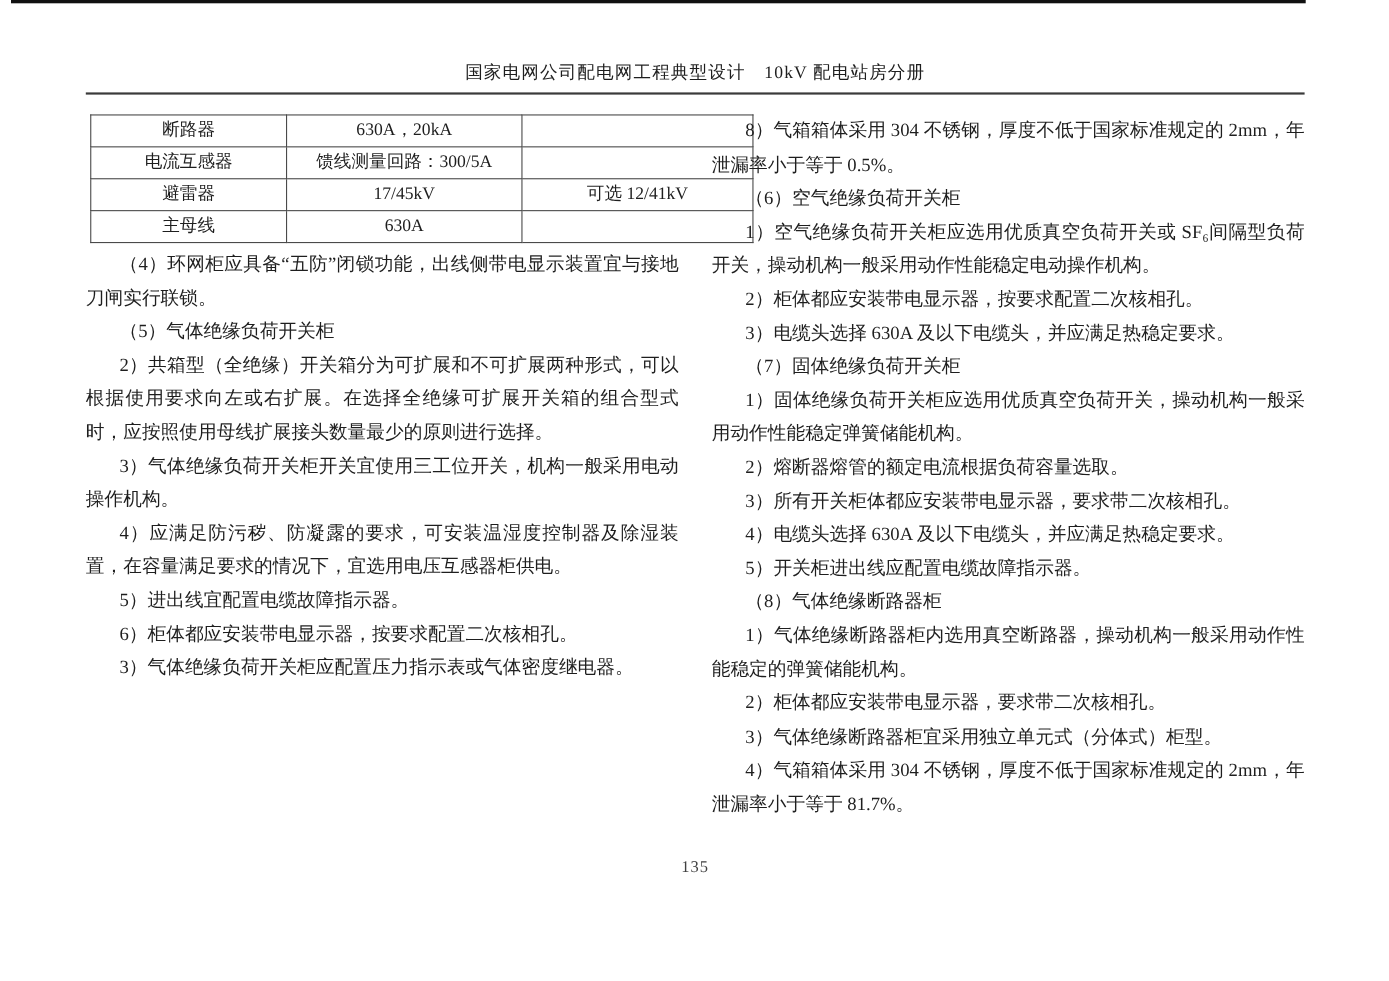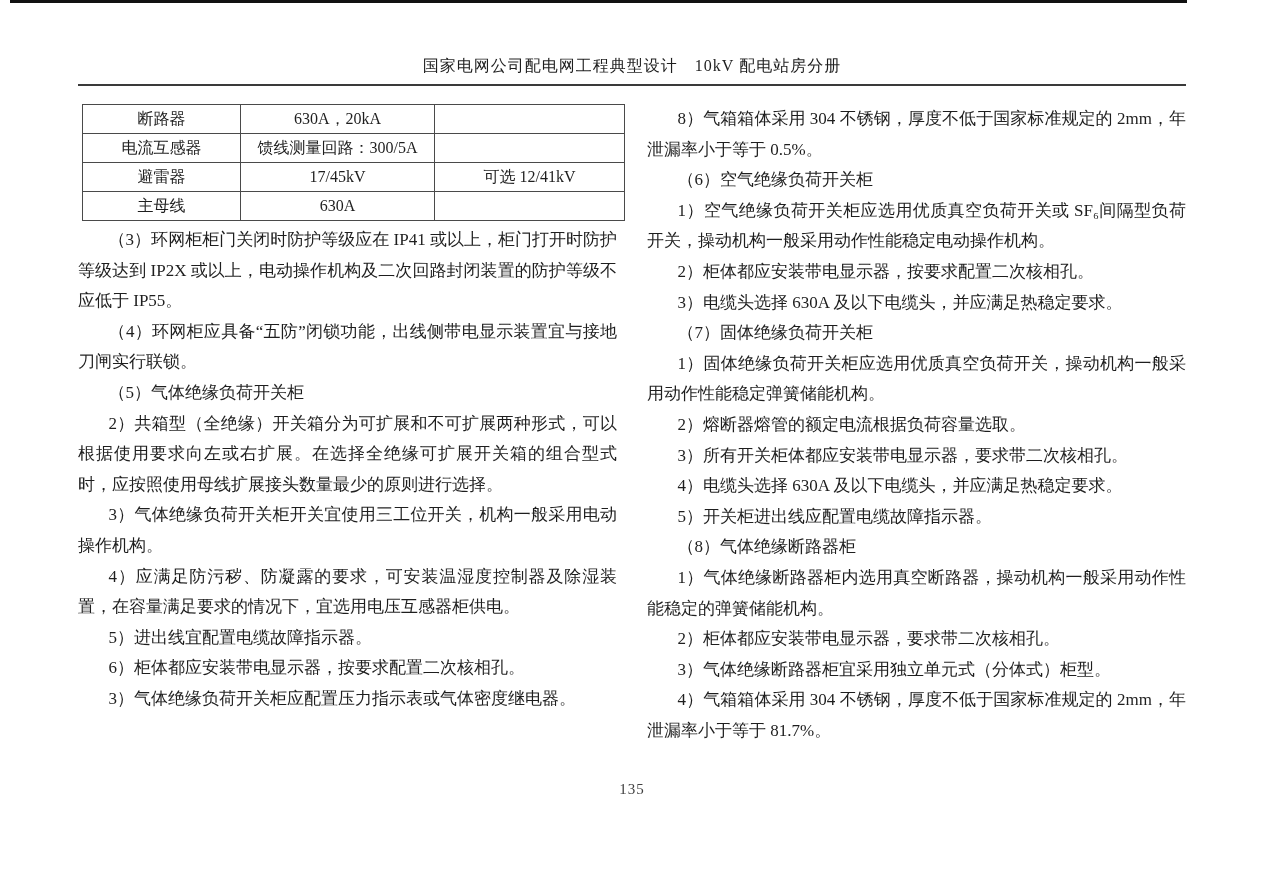--- a/index.html
+++ b/index.html
@@ -67,21 +67,21 @@
     width: 533px;
     table-layout: fixed;
   }
   table.spec-table td {
     border: 1px solid #4a4a4a;
     height: 28px;
     text-align: center;
     vertical-align: middle;
     font-size: 16px;
     line-height: 18px;
-    padding: 0 2px;
+    padding: 0 12px;
     overflow: hidden;
   }
   td.c-label { width: 153px; }
   td.c-value { width: 189px; }
   td.c-note  { width: 185px; }
   .page-number {
     position: absolute;
     top: 781px;
     left: 78px;
     width: 1108px;
@@ -127,21 +127,20 @@
           <tr>
             <td class="c-label">主母线</td>
             <td class="c-value">630A</td>
             <td class="c-note"></td>
           </tr>
         </tbody>
     </table>
 
     <div>
 
-        <p>（3）环网柜柜门关闭时防护等级应在 IP41 或以上，柜门打开时防护等级达到 IP2X 或以上，电动操作机构及二次回路封闭装置的防护等级不应低于 IP55。</p>
 
         <p>（4）环网柜应具备“五防”闭锁功能，出线侧带电显示装置宜与接地刀闸实行联锁。</p>
 
         <p>（5）气体绝缘负荷开关柜</p>
 
 
         <p>2）共箱型（全绝缘）开关箱分为可扩展和不可扩展两种形式，可以根据使用要求向左或右扩展。在选择全绝缘可扩展开关箱的组合型式时，应按照使用母线扩展接头数量最少的原则进行选择。</p>
 
         <p>3）气体绝缘负荷开关柜开关宜使用三工位开关，机构一般采用电动操作机构。</p>
 

